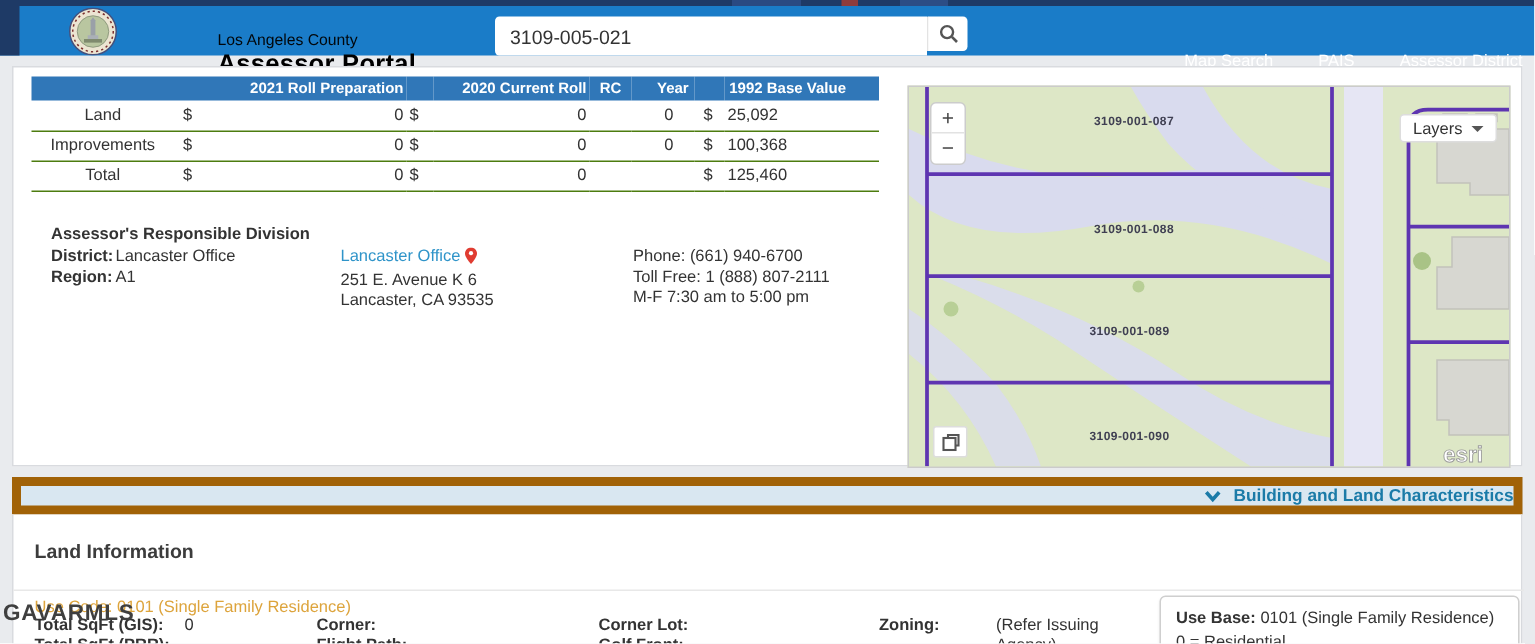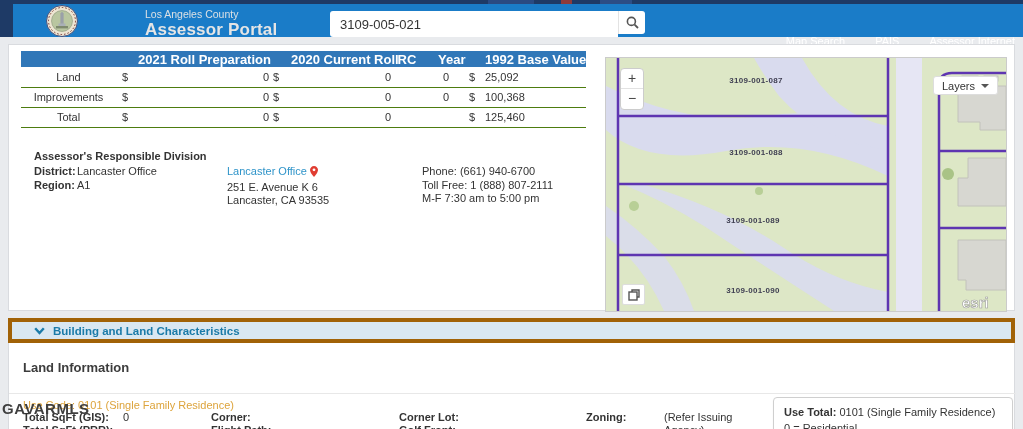--- a/index.html
+++ b/index.html
@@ -10,35 +10,35 @@
   .topstrip { position:absolute; left:0; top:0; width:100%; height:4px; background:#1e3a66; }
   .topstrip .frag { position:absolute; top:0; height:4px; }
   .frag1 { left:488px; width:46px; background:#2a4a82; }
   .frag2 { left:561px; width:11px; background:#8e3b3b; }
   .frag3 { left:600px; width:32px; background:#2c4d85; }
 
   
   .header { position:absolute; left:0; top:4px; width:100%; height:33px; background:#1a7cc8; }
   .header-darkleft { position:absolute; left:0; top:0; width:13px; height:33px; background:#1e3a66; }
   .seal { position:absolute; left:46px; top:1px; width:32px; height:32px; }
-  .brand { position:absolute; left:145px; top:5px; color:#e5e5e5; line-height:1.1; }
+  .brand { position:absolute; left:145px; top:18px; color:#000000; line-height:1.1; }
   .brand .line1 { font-size:10.5px; opacity:.95; }
   .brand .line2 { font-size:17px; font-weight:600; letter-spacing:.2px; }
   .searchwrap { position:absolute; left:330px; top:7px; height:23px; display:flex; }
   .searchwrap input { width:288px; height:23px; border:none; border-radius:3px 0 0 3px; padding:13px 10px; font-size:13px; color:#333; outline:none; font-family:"Liberation Sans",sans-serif; }
   .searchwrap button { width:27px; height:23px; background:#fff; border:none; border-left:1px solid #e3e3e3; border-radius:0 3px 3px 0; cursor:pointer; display:flex; align-items:center; justify-content:center; }
   .hnav { position:absolute; right:8px; top:0; height:33px; display:flex; align-items:center; gap:30px; }
   .hnav span { color:#fff; font-size:11px; cursor:pointer;margin-top:41px; }
 
   
   .card1 { position:absolute; left:8px; top:44px; width:1007px; height:267px; background:#fff; border:1px solid #d9dbdf; }
 
   
   .valtable { position:absolute; left:12px; top:6px; border-collapse:collapse; table-layout:fixed; width:565px; font-size:11px; color:#333; }
-  .valtable th { background:#3077b8; color:#fff; font-size:13px; font-weight:bold; height:16px; padding:0 2px; white-space:nowrap; }
+  .valtable th { background:#3077b8; color:#fff; font-size:10px; font-weight:bold; height:16px; padding:0 2px; white-space:nowrap; }
   .valtable td { height:20px; border-bottom:1px solid #4d7c0f; padding:0 2px; white-space:nowrap; }
   .th3,.th5 { text-align:right; }
   .th6 { text-align:center; }
   .th7 { text-align:left; padding-left:17px !important; }
   .th9 { text-align:right; }
   .td-label { text-align:center; }
   .td-cur1 { text-align:left; padding-left:6px !important; }
   .td-v1 { text-align:right; }
   .td-cur2 { text-align:left; }
   .td-v2 { text-align:right; }
@@ -64,21 +64,21 @@
   .plabel { font-size:8px; font-weight:bold; fill:#3f3f52; text-anchor:middle; letter-spacing:.3px; }
   .esri-txt { font-size:15px; font-weight:bold; fill:#fff; stroke:#9a9a9a; stroke-width:.6px; }
   .map-zoom { position:absolute; left:14px; top:10px; width:24px; background:#fff; border:1px solid #ccc; border-radius:4px; overflow:hidden; }
   .map-zoom div { width:100%; height:20px; text-align:center; font-size:14px; line-height:19px; color:#444; cursor:pointer; }
   .map-zoom .zin { border-bottom:1px solid #e2e2e2; }
   .layers-btn { position:absolute; right:8px; top:18px; height:19px; background:#fff; border:1px solid #ddd; border-radius:3px; font-size:11px; color:#333; padding:0 8px; display:flex; align-items:center; gap:6px; cursor:pointer; }
   .caret-down { width:0; height:0; border-left:4px solid transparent; border-right:4px solid transparent; border-top:4px solid #555; }
   .basemap-btn { position:absolute; left:16px; top:226px; width:23px; height:21px; background:#fff; border:1px solid #ddd; border-radius:2px; display:flex; align-items:center; justify-content:center; cursor:pointer; }
 
   
-  .sectionbar { position:absolute; left:8px; top:318px; width:1007px; height:25px; background:#d9e7f1; border:4px solid #a16207; display:flex; align-items:center; padding-left:22px; gap:8px; cursor:pointer; }
+  .sectionbar { position:absolute; left:8px; top:318px; width:1007px; height:25px; background:#d9e7f1; border:6px solid #a16207; display:flex; align-items:center; padding-left:22px; gap:8px; cursor:pointer;justify-content:flex-end; }
   .sectionbar span { color:#1b7ba8; font-size:11.5px; font-weight:bold; }
   .card2 { position:absolute; left:8px; top:343px; width:1007px; height:86px; background:#fff; border-left:1px solid #d9dbdf; border-right:1px solid #d9dbdf; }
   .land-heading { position:absolute; left:14px; top:17px; font-size:13px; font-weight:bold; color:#3c3c3c; }
   .land-divider { position:absolute; left:0; top:50px; width:1007px; border-top:1px solid #e8e8e8; }
   .usecode-line { position:absolute; left:14px; top:56px; font-size:11px; color:#dda43c; white-space:nowrap; }
   .lf-col { position:absolute; top:68px; font-size:11px; color:#333; line-height:13px; white-space:nowrap; }
   .lf-col b { font-weight:bold; }
   .lf-colA { left:14px; }
   .lf-colA .val { margin-left:14px; }
   .lf-colB { left:202px; }
@@ -121,21 +121,21 @@
       <button>
         <svg width="13" height="13" viewBox="0 0 13 13">
           <circle cx="5.4" cy="5.4" r="4" fill="none" stroke="#555" stroke-width="1.6"></circle>
           <line x1="8.6" y1="8.6" x2="12" y2="12" stroke="#555" stroke-width="1.8"></line>
         </svg>
       </button>
     </div>
     <div class="hnav">
       <span>Map Search</span>
       <span>PAIS</span>
-      <span>Assessor Internet</span>
+      <span>Assessor District</span>
     </div>
   </div>
 
   <div class="card1">
 
     <table class="valtable">
       <colgroup>
         <col style="width:95px">
           <col style="width:20px">
           <col style="width:135px">
@@ -298,20 +298,20 @@
       <div><b>Flight Path:</b></div>
     </div>
     <div class="lf-col lf-colC">
       <div><b>Corner Lot:</b></div>
       <div><b>Golf Front:</b></div>
     </div>
     <div class="lf-colD-label">Zoning:</div>
     <div class="lf-colD-value">(Refer Issuing Agency)</div>
 
     <div class="tooltip">
-      <div><b>Use Total:</b><span> 0101 (Single Family Residence)</span></div>
+      <div><b>Use Base:</b><span> 0101 (Single Family Residence)</span></div>
       <div class="l2">0 = Residential</div>
     </div>
   </div>
 
   <div class="watermark">GAVARMLS</div>
 
 </div>
 
 </body></html>

